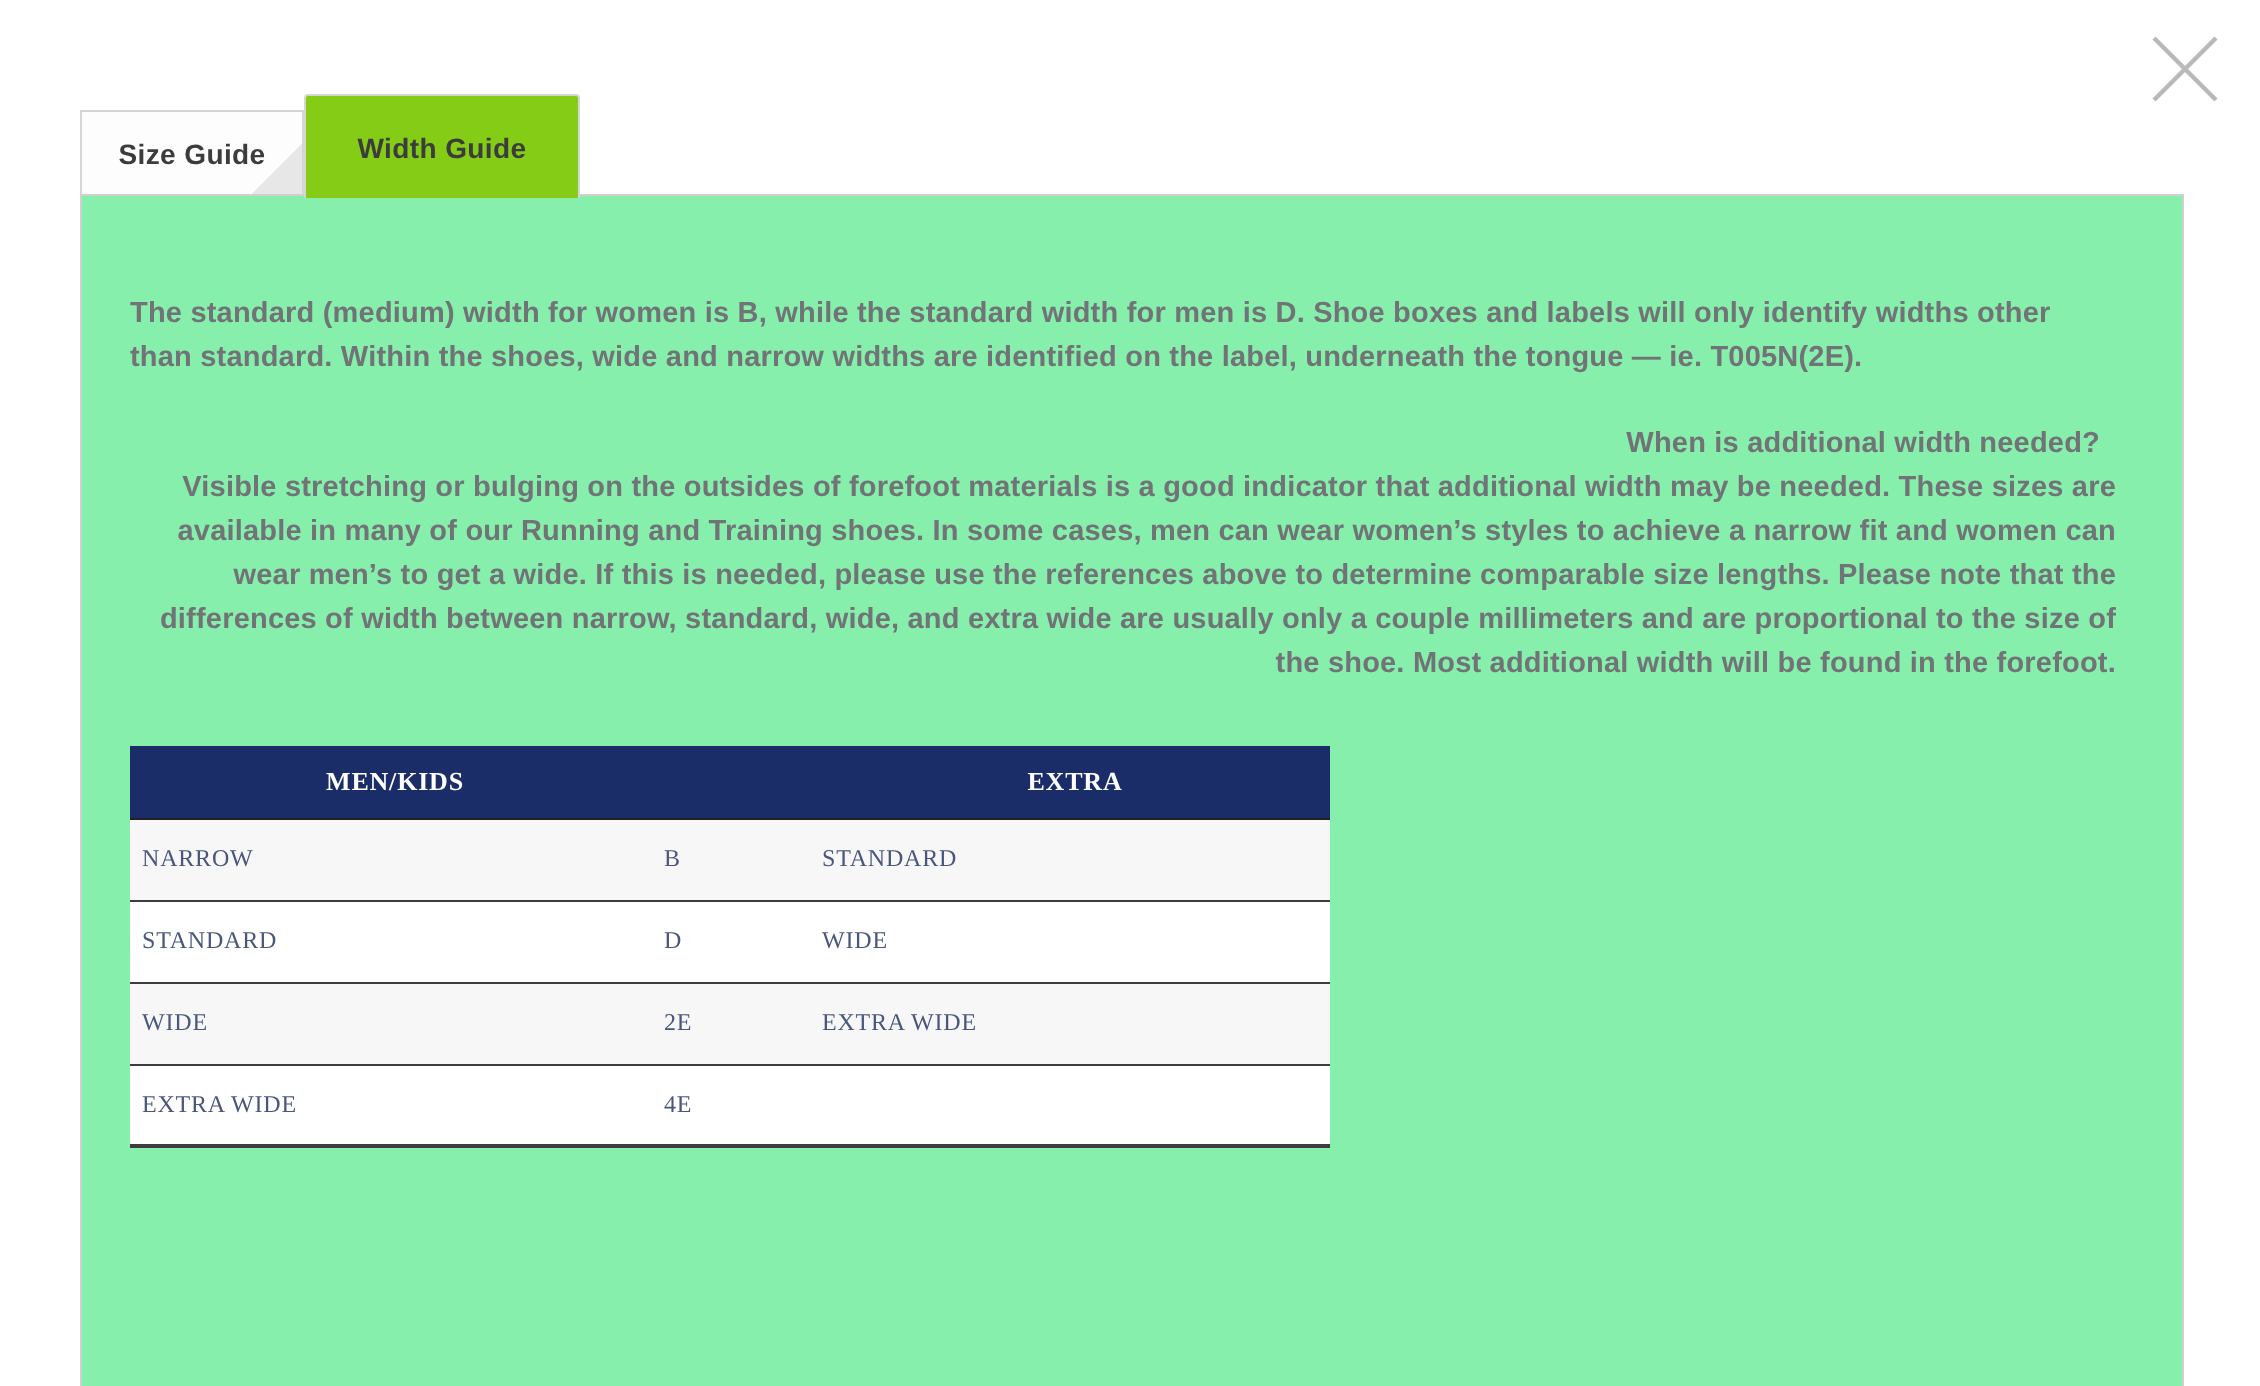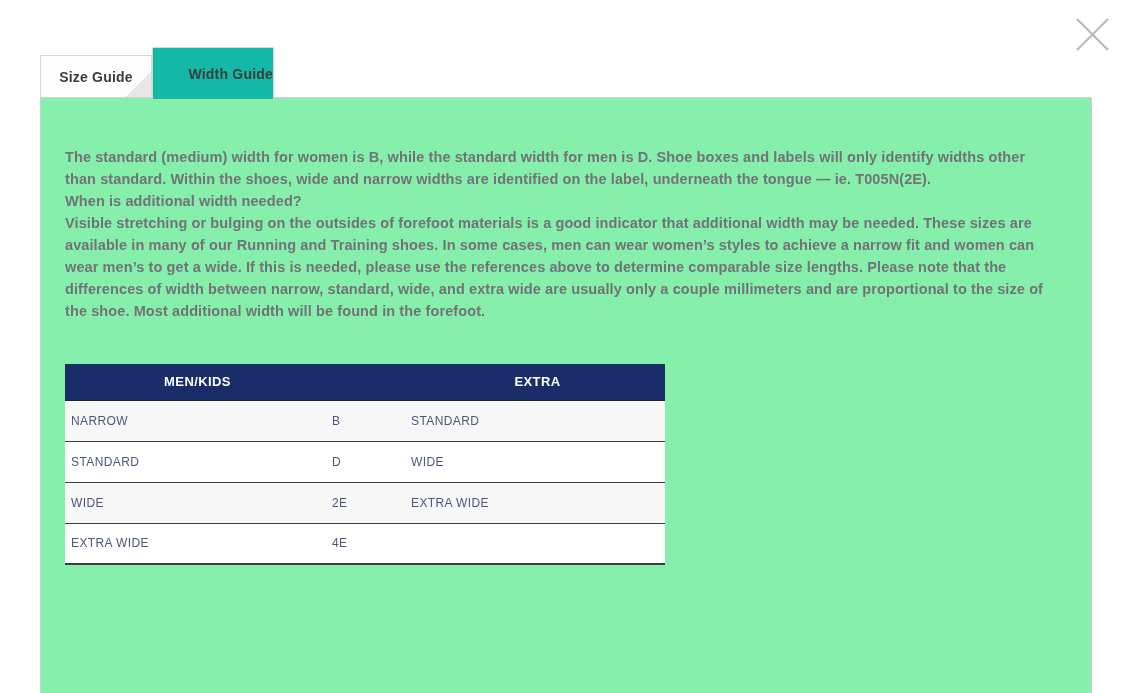--- a/index.html
+++ b/index.html
@@ -22,37 +22,37 @@
   .close-btn svg{display:block;}
 
   
   .tab{position:absolute;display:flex;align-items:center;justify-content:center;
     font-size:14px;font-weight:700;color:var(--tab-text);cursor:pointer;
     letter-spacing:0.2px;}
   .tab-inactive{left:40px;top:55px;width:112px;height:43px;background:#fdfdfd;
     border:1px solid var(--border-light);border-bottom:none;z-index:1;overflow:hidden;}
   .tab-inactive::after{content:"";position:absolute;right:0;bottom:0;width:26px;height:26px;
     background:linear-gradient(to bottom right, rgba(0,0,0,0) 49.5%, #e7e7e7 50%);}
-  .tab-active{left:152px;top:47px;width:122px;height:52px;background:#14b8a6;
+  .tab-active{left:152px;top:47px;width:138px;height:52px;background:#84cc16;
     border:1px solid var(--border-light);border-bottom:none;z-index:3;
-    border-radius:2px 2px 0 0;justify-content:flex-end;}
+    border-radius:2px 2px 0 0;}
 
   
   .modal-body{position:absolute;left:40px;top:97px;width:1052px;height:669px;
     background:#86efac;border:1px solid #d0d0d0;z-index:2;
     padding:48px 40px 0 24px;}
 
   .copy{font-size:14.5px;line-height:22px;font-weight:600;color:var(--body-text);
     letter-spacing:0.1px;}
   .para-1{width:985px;}
-  .question{width:985px;}
-  .para-2{width:993px;}
+  .question{margin-top:21px;width:985px;text-align:right;}
+  .para-2{width:993px;text-align:right;}
 
   
-  table{border-collapse:collapse;width:600px;margin-top:42px;table-layout:fixed;}
+  table{border-collapse:collapse;width:600px;margin-top:30px;table-layout:fixed;font-family:Liberation Serif, serif;}
   col.c1{width:265px;} col.c2{width:80px;} col.c3{width:255px;}
   thead th{background:var(--header-bg);color:#fff;font-size:13px;font-weight:700;
     height:36px;text-align:center;letter-spacing:0.4px;border-bottom:1px solid #222;}
   tbody td{height:41px;font-size:12px;color:var(--table-text);letter-spacing:0.4px;
     border-bottom:1px solid var(--row-line);text-align:left;vertical-align:middle;}
   tbody tr:nth-child(odd){background:var(--row-alt);}
   tbody tr:nth-child(even){background:#fff;}
   tbody tr:last-child td{border-bottom:2px solid var(--row-line);}
   td.c1{padding-left:6px;}
   td.c2{padding-left:2px;}

